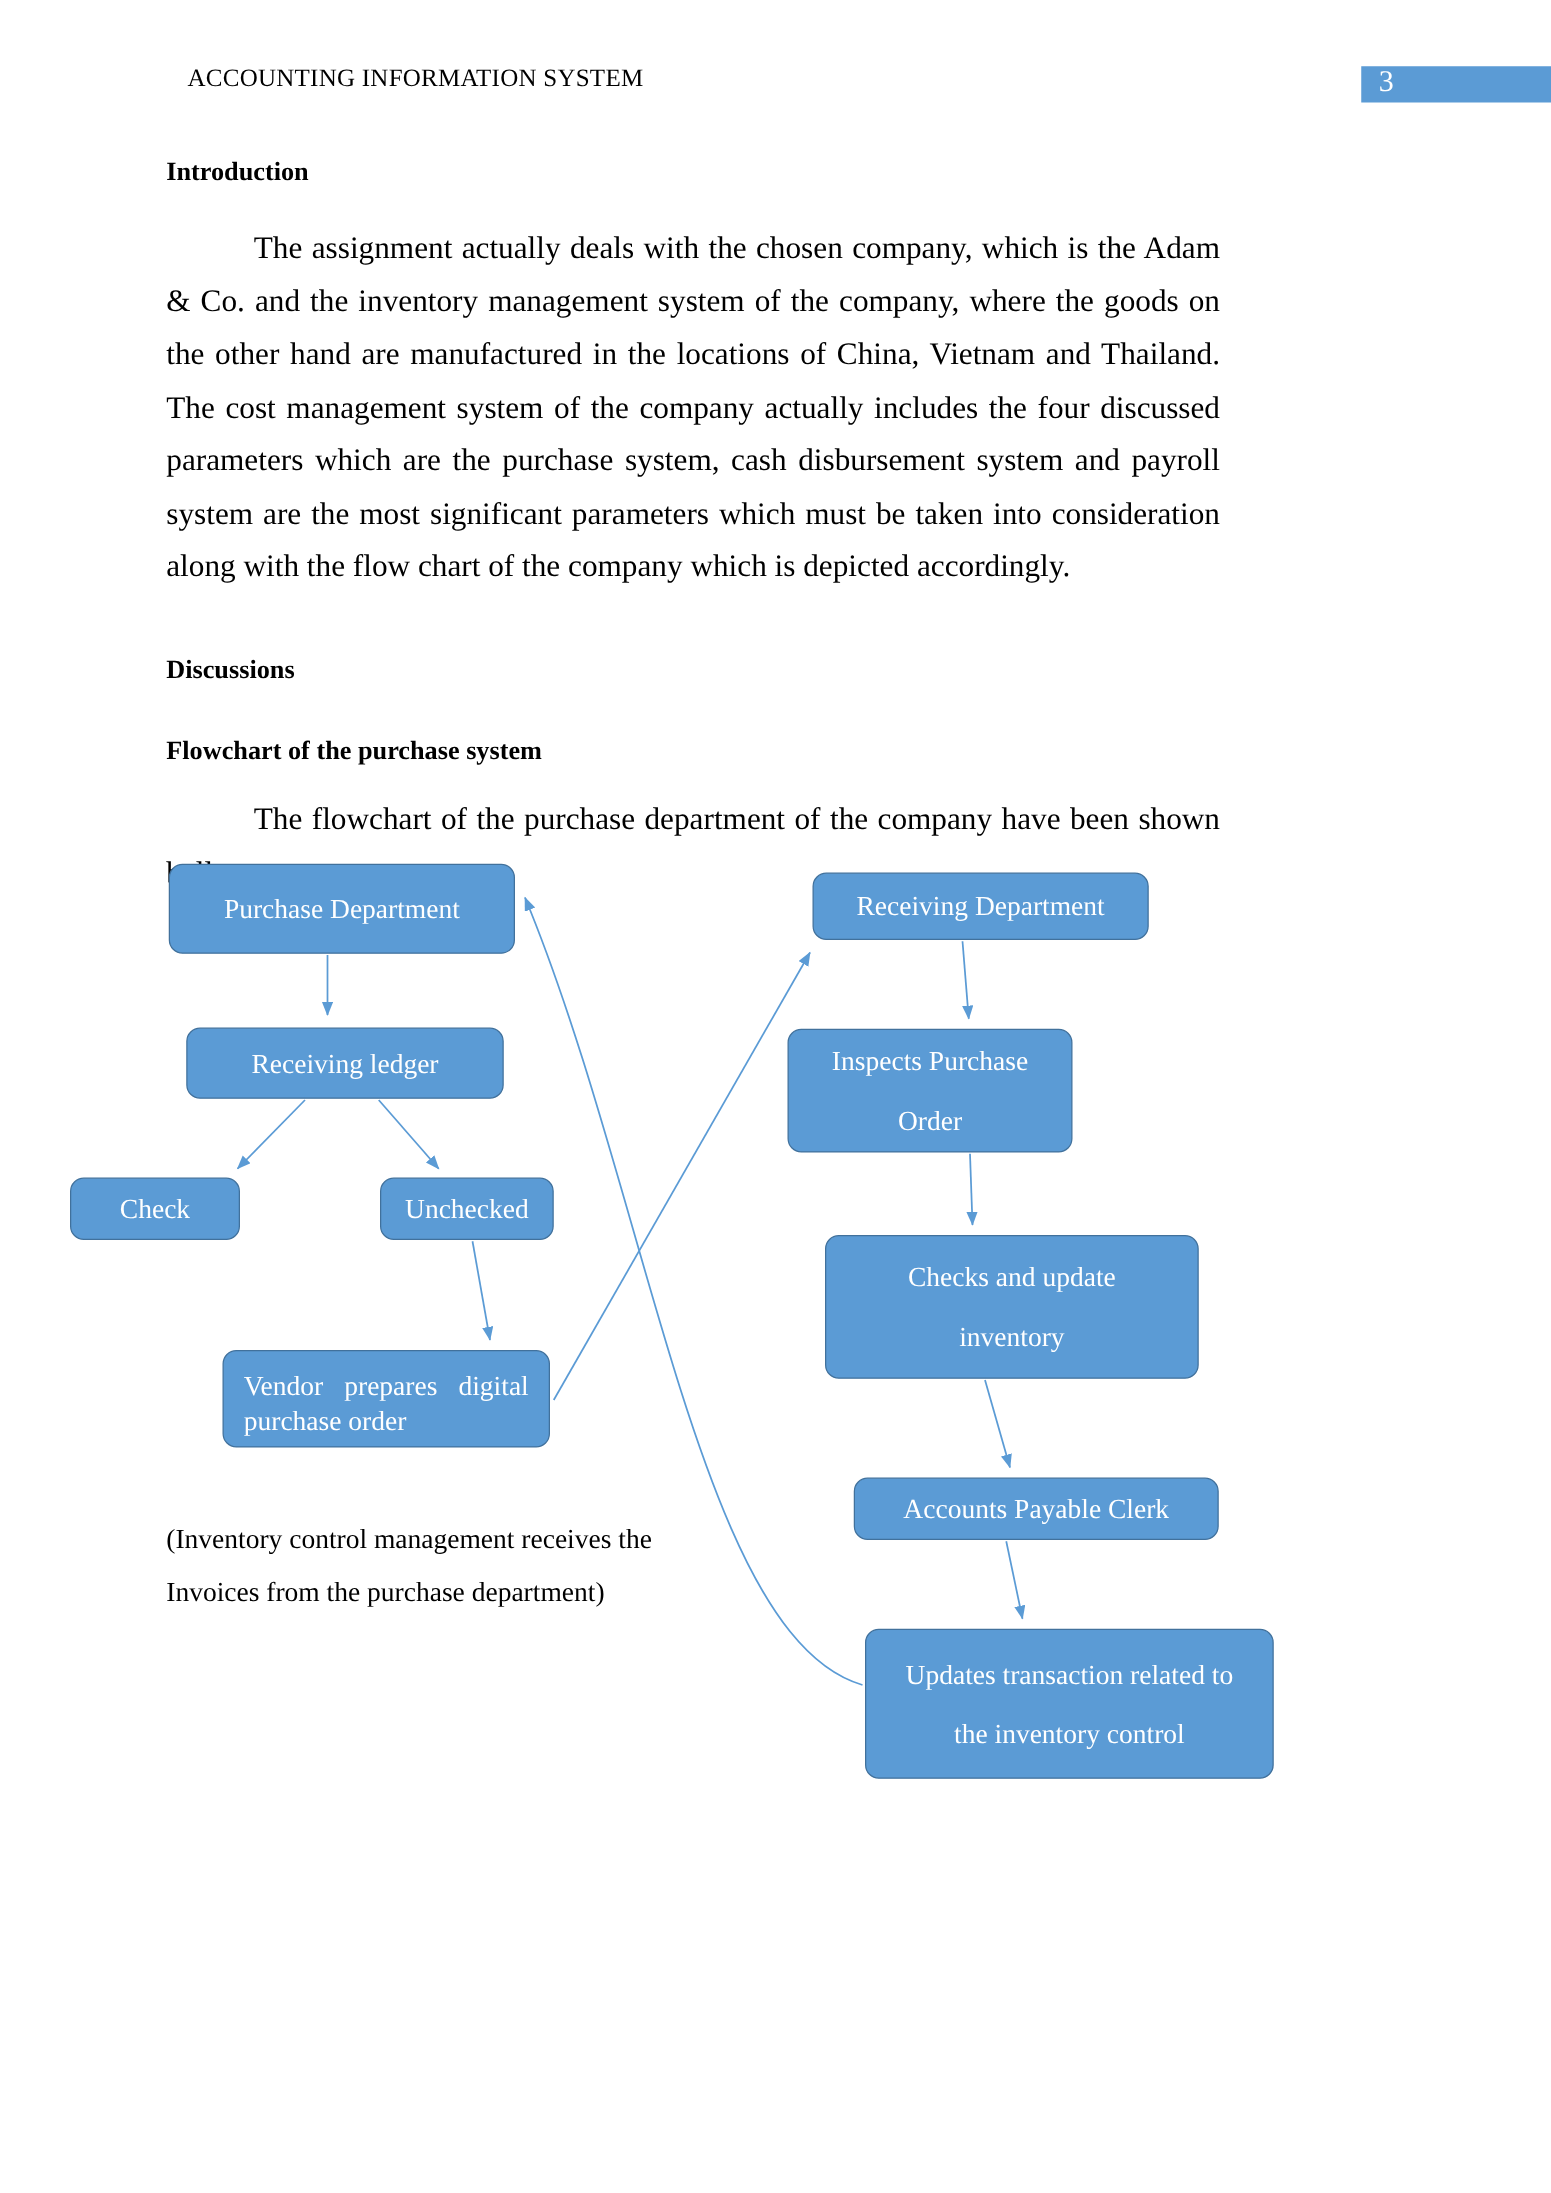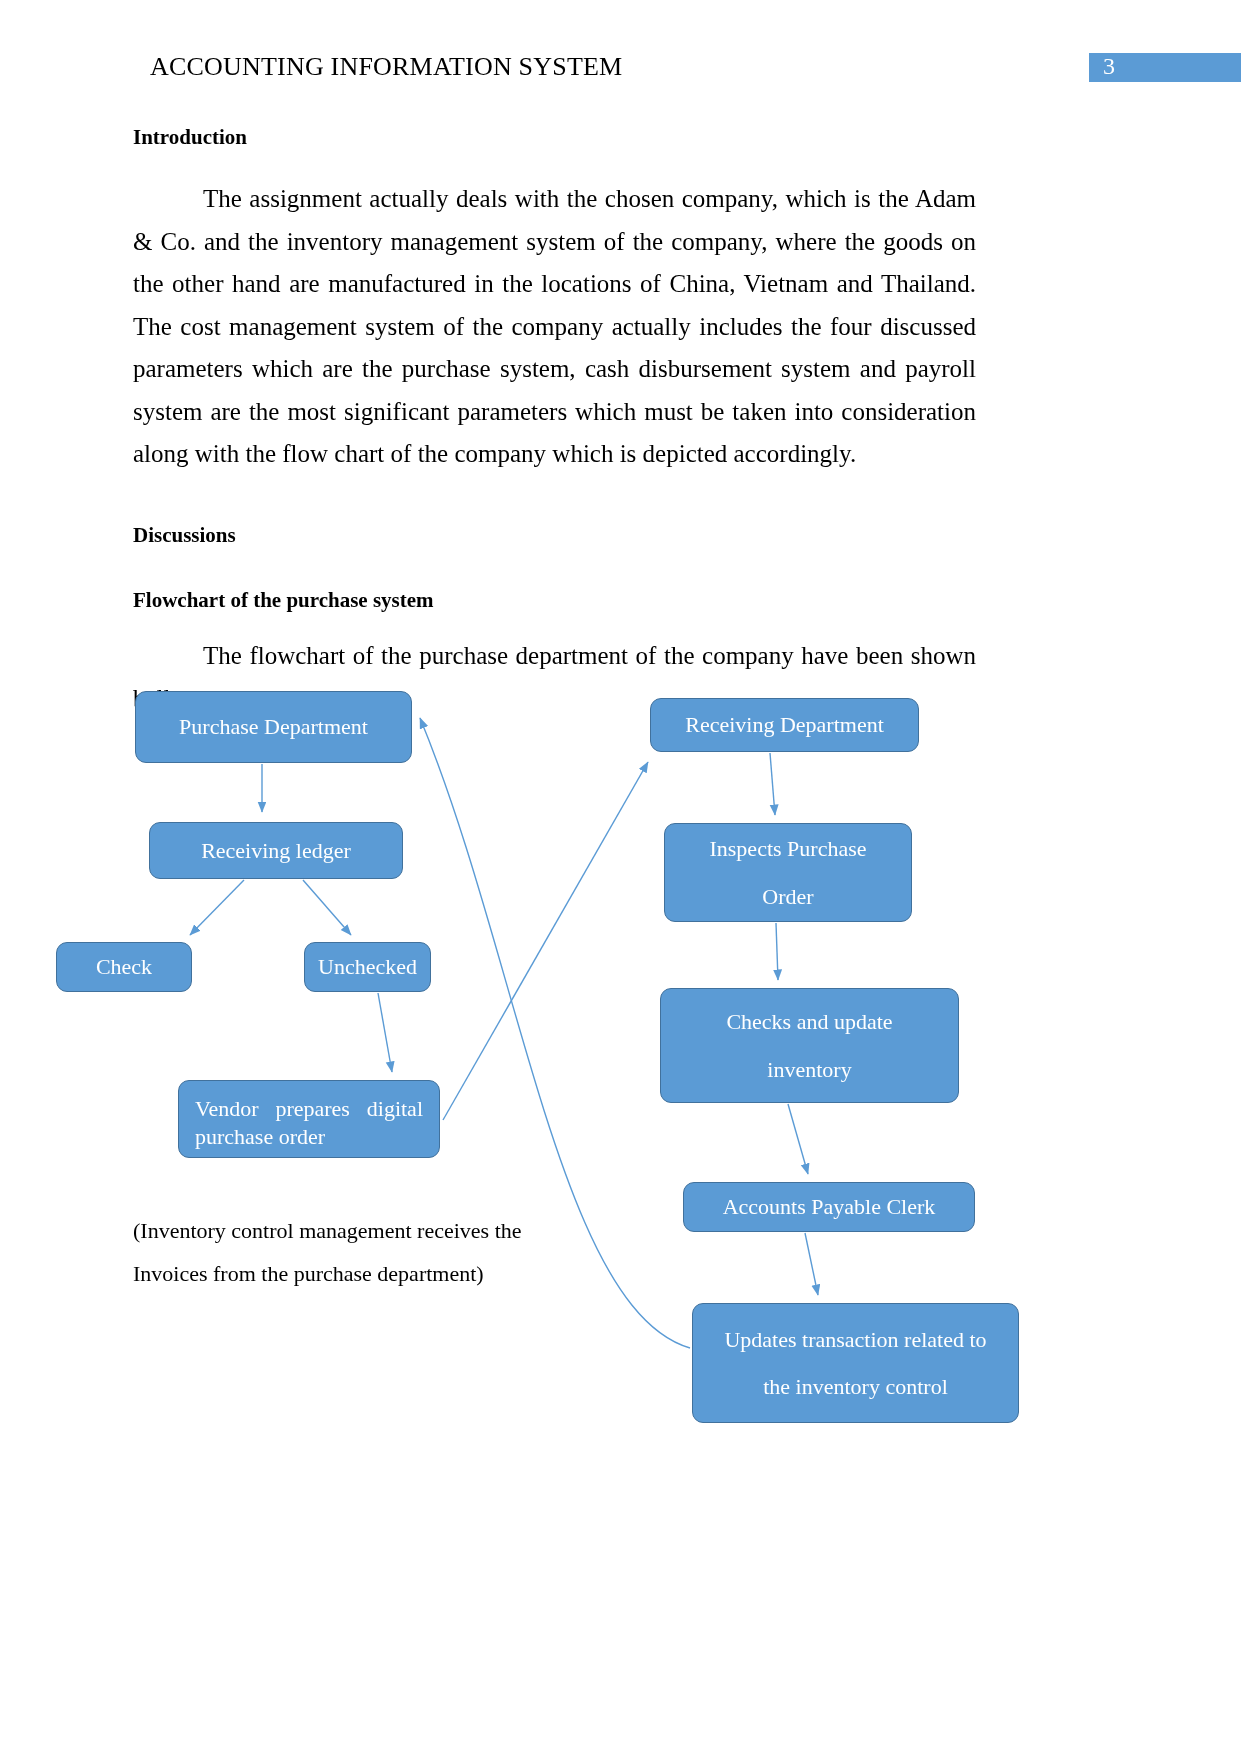--- a/index.html
+++ b/index.html
@@ -21,21 +21,21 @@
     position: absolute;
     left: 0;
     top: 0;
     width: 1241px;
     height: 110px;
   }
   .header-title {
     position: absolute;
     left: 150px;
     top: 52px;
-    font-size: 26px;
+    font-size: 20px;
     letter-spacing: 0.2px;
     white-space: nowrap;
     color: #000;
   }
   .page-number-box {
     position: absolute;
     left: 1089px;
     top: 53px;
     width: 152px;
     height: 29px;
@@ -140,24 +140,24 @@
   }
   .node.justified .jl.last {
     text-align: left;
     text-align-last: left;
   }
 
   
   #node-purchase-department { left: 135px;  top: 691px;  width: 277px; height: 72px; }
   #node-inventory-ledger    { left: 149px;  top: 822px;  width: 254px; height: 57px; }
   #node-check               { left: 56px;   top: 942px;  width: 136px; height: 50px; }
-  #node-unchecked           { left: 304px;  top: 942px;  width: 127px; height: 50px; }
+  #node-unchecked           { left: 304px;  top: 942px;  width: 139px; height: 50px; }
   #node-vendor-po           { left: 178px;  top: 1080px; width: 262px; height: 78px; }
   #node-receiving-department{ left: 650px;  top: 698px;  width: 269px; height: 54px; }
-  #node-inspects-po         { left: 664px;  top: 823px;  width: 248px; height: 99px; }
+  #node-inspects-po         { left: 630px;  top: 823px;  width: 228px; height: 99px; }
   #node-checks-update       { left: 660px;  top: 988px;  width: 299px; height: 115px; }
   #node-accounts-payable    { left: 683px;  top: 1182px; width: 292px; height: 50px; }
   #node-updates-transaction { left: 692px;  top: 1303px; width: 327px; height: 120px; }
 
   
   .flow-caption {
     position: absolute;
     left: 133px;
     top: 1209px;
     width: 430px;

